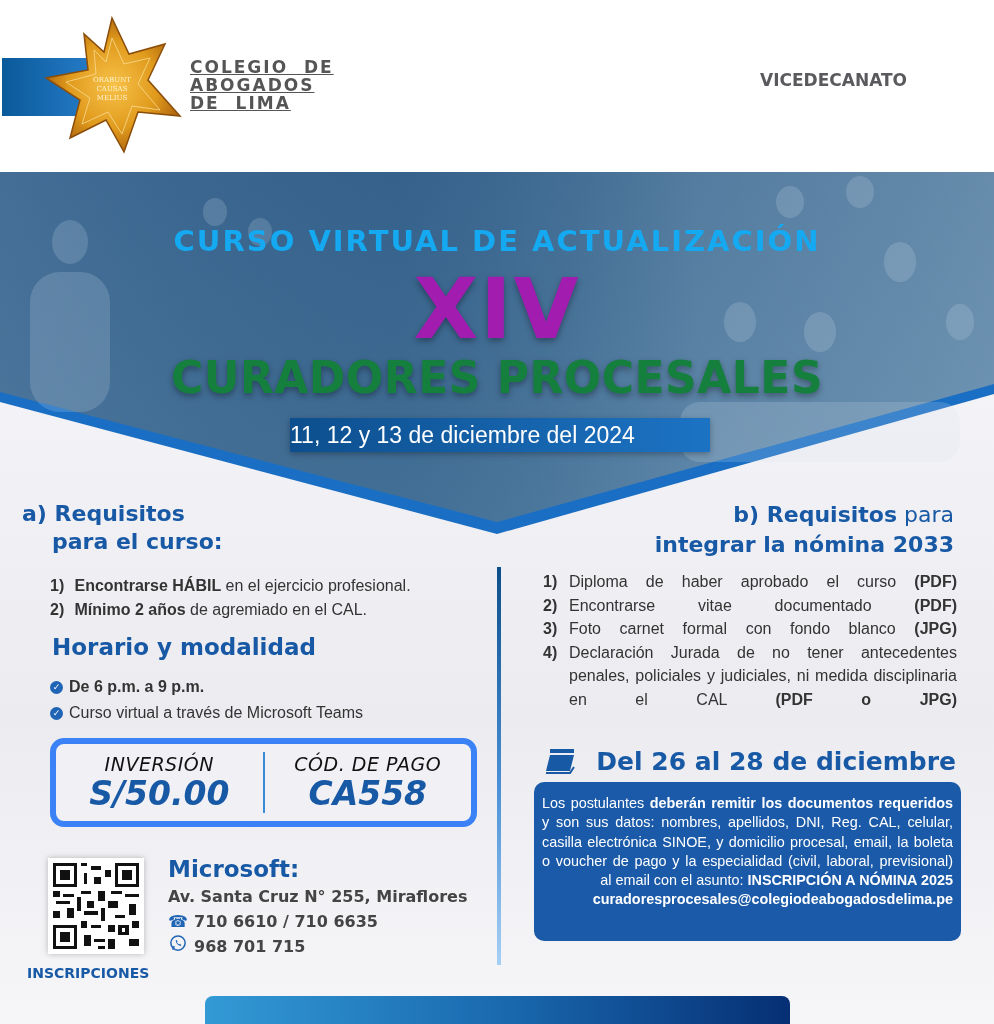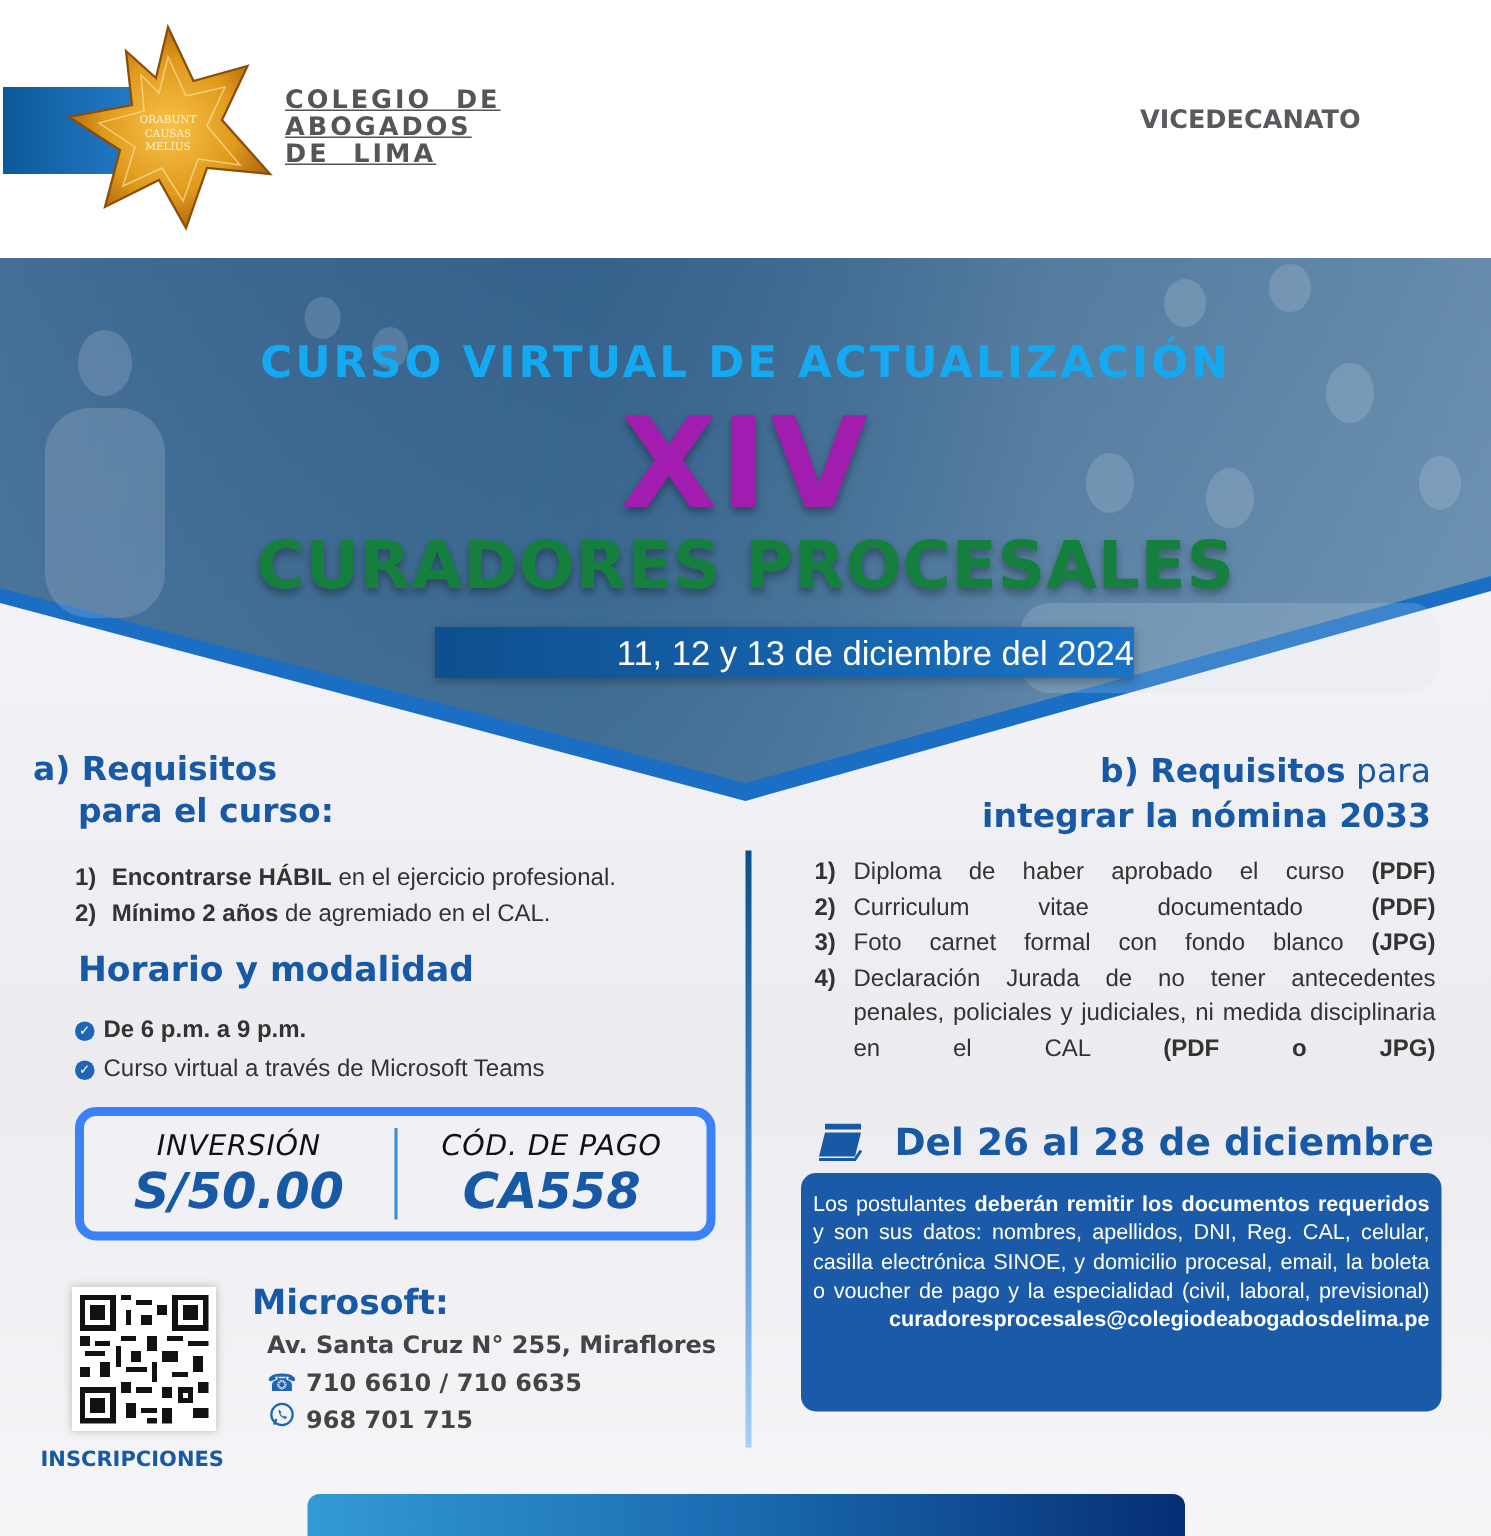--- a/index.html
+++ b/index.html
@@ -26,23 +26,23 @@
   .banner svg { position: absolute; left: 0; top: 0; }
   .banner-subtitle { position: absolute; left: 0; width: 994px; top: 52px; text-align: center;
     font-family: "DejaVu Sans", sans-serif; font-weight: bold; font-size: 29px; letter-spacing: 2px;
     color: #14a9f0; }
   .banner-roman { position: absolute; left: 0; width: 994px; top: 88px; text-align: center;
     font-family: "DejaVu Sans", sans-serif; font-weight: bold; font-size: 84px; color: #a21caf;
     text-shadow: 0 3px 6px rgba(0,0,0,.35); letter-spacing: 2px; }
   .banner-title { position: absolute; left: 0; width: 994px; top: 180px; text-align: center;
     font-family: "DejaVu Sans", sans-serif; font-weight: bold; font-size: 44px; color: #15803d;
     text-shadow: 0 3px 6px rgba(0,0,0,.35); letter-spacing: 0.5px; }
-  .banner-date { position: absolute; left: 290px; top: 246px; width: 466px; height: 34px;
+  .banner-date { position: absolute; left: 290px; top: 246px; width: 420px; height: 34px;
     background: linear-gradient(90deg, #0d4f8e 0%, #1c73c4 100%);
-    color: #fff; font-size: 23px; font-weight: normal; text-align: right; line-height: 34px;
+    color: #fff; font-size: 23px; font-weight: normal; text-align: left; line-height: 34px;
     box-shadow: 0 2px 6px rgba(0,0,0,.3); font-family: "Liberation Sans", sans-serif; }
 
   
   .sec-a { position: absolute; left: 22px; top: 500px; color: #1859a6; font-family: "DejaVu Sans", sans-serif; font-weight: bold; }
   .sec-a .h1 { font-size: 22px; line-height: 28px; }
   .sec-a .h2 { font-size: 22px; line-height: 28px; padding-left: 30px; }
   .req-list { position: absolute; left: 50px; top: 574px; font-size: 16px; line-height: 24px; color: #333; }
   .req-list .num { font-weight: bold; display: inline-block; width: 20px; }
   .req-list b { font-weight: bold; }
   .horario-title { position: absolute; left: 52px; top: 634px; font-family: "DejaVu Sans", sans-serif;
@@ -58,21 +58,21 @@
   .price-box .divider { width: 2px; background: #3a8ad4; margin: 8px 0; }
   .price-box .label { font-family: "DejaVu Sans", sans-serif; font-size: 19px; color: #111; letter-spacing: 0.5px; }
   .price-box .value { font-family: "DejaVu Sans", sans-serif; font-weight: bold; font-size: 33px; color: #1859a6; line-height: 38px; }
 
   .qr { position: absolute; left: 48px; top: 858px; width: 96px; height: 96px; background: #fff;
     box-shadow: 0 0 6px rgba(0,0,0,.25); padding: 5px; }
   .inscripciones { position: absolute; left: 27px; top: 965px; font-family: "DejaVu Sans", sans-serif;
     font-weight: bold; font-size: 14px; color: #1859a6; }
   .informes { position: absolute; left: 168px; top: 854px; }
   .informes .title { font-family: "DejaVu Sans", sans-serif; font-weight: bold; font-size: 23px; color: #1859a6; line-height: 30px; }
-  .informes .line { font-family: "DejaVu Sans", sans-serif; font-weight: bold; font-size: 16px; color: #444; line-height: 25px; display: flex; align-items: center; gap: 6px; margin-left: 10px; }
+  .informes .line { font-family: "DejaVu Sans", sans-serif; font-weight: bold; font-size: 16px; color: #444; line-height: 25px; display: flex; align-items: center; gap: 6px; }
   .informes .ico { color: #1f64b5; font-size: 16px; width: 20px; text-align: center; }
 
   .vline { position: absolute; left: 497px; top: 567px; width: 4px; height: 398px;
     background: linear-gradient(180deg, #0b4f8a 0%, #4a90d6 55%, #a6d0f5 100%); }
 
   
   .sec-b { position: absolute; right: 40px; top: 500px; text-align: right; color: #1859a6;
     font-family: "DejaVu Sans", sans-serif; font-weight: bold; font-size: 22px; line-height: 30px; margin-left: 28px; }
   .sec-b .light { font-weight: normal; }
   .nom-list { position: absolute; left: 543px; top: 570px; width: 414px; font-size: 16px; line-height: 23.5px; color: #333; }
@@ -276,21 +276,21 @@
   <div><span>b)</span> <span>Requisitos</span><span class="light"> para</span></div>
   <div>integrar la nómina 2033</div>
 </div>
 <div class="nom-list">
   <div class="item">
     <span class="num">1)</span>
     <span class="txt"><span>Diploma de haber aprobado el curso </span><b>(PDF)</b></span>
   </div>
   <div class="item">
     <span class="num">2)</span>
-    <span class="txt"><span>Curriculum vitae documentado </span><b>(PDF)</b></span>
+    <span class="txt"><span>Encontrarse vitae documentado </span><b>(PDF)</b></span>
   </div>
   <div class="item">
     <span class="num">3)</span>
     <span class="txt"><span>Foto carnet formal con fondo blanco </span><b>(JPG)</b></span>
   </div>
   <div class="item">
     <span class="num">4)</span>
     <span class="txt"><span>Declaración Jurada de no tener antecedentes penales, policiales y judiciales, ni medida disciplinaria en el CAL </span><b>(PDF o JPG)</b></span>
   </div>
 </div>
@@ -302,17 +302,20 @@
     <polyline points="2,24 26,24 30,18" fill="none" stroke="#1859a6" stroke-width="2"></polyline>
   </svg>
   <span>Del 26 al 28 de diciembre</span>
 </div>
 
 <div class="info-box">
   <div class="p">
     <span>Los postulantes </span><b>deberán remitir los documentos requeridos</b><span> y son sus datos: nombres, apellidos, DNI, Reg. CAL, celular, casilla electrónica SINOE, y domicilio procesal, email, la boleta o voucher de pago y la especialidad (civil, laboral, previsional)</span>
   </div>
   <div class="r">
+    <span>al email con el asunto: </span><b>INSCRIPCIÓN A NÓMINA 2025</b>
+  </div>
+  <div class="r">
     <b>curadoresprocesales@colegiodeabogadosdelima.pe</b>
   </div>
 </div>
 
 <div class="bottom-bar"></div>
 
 </body></html>

